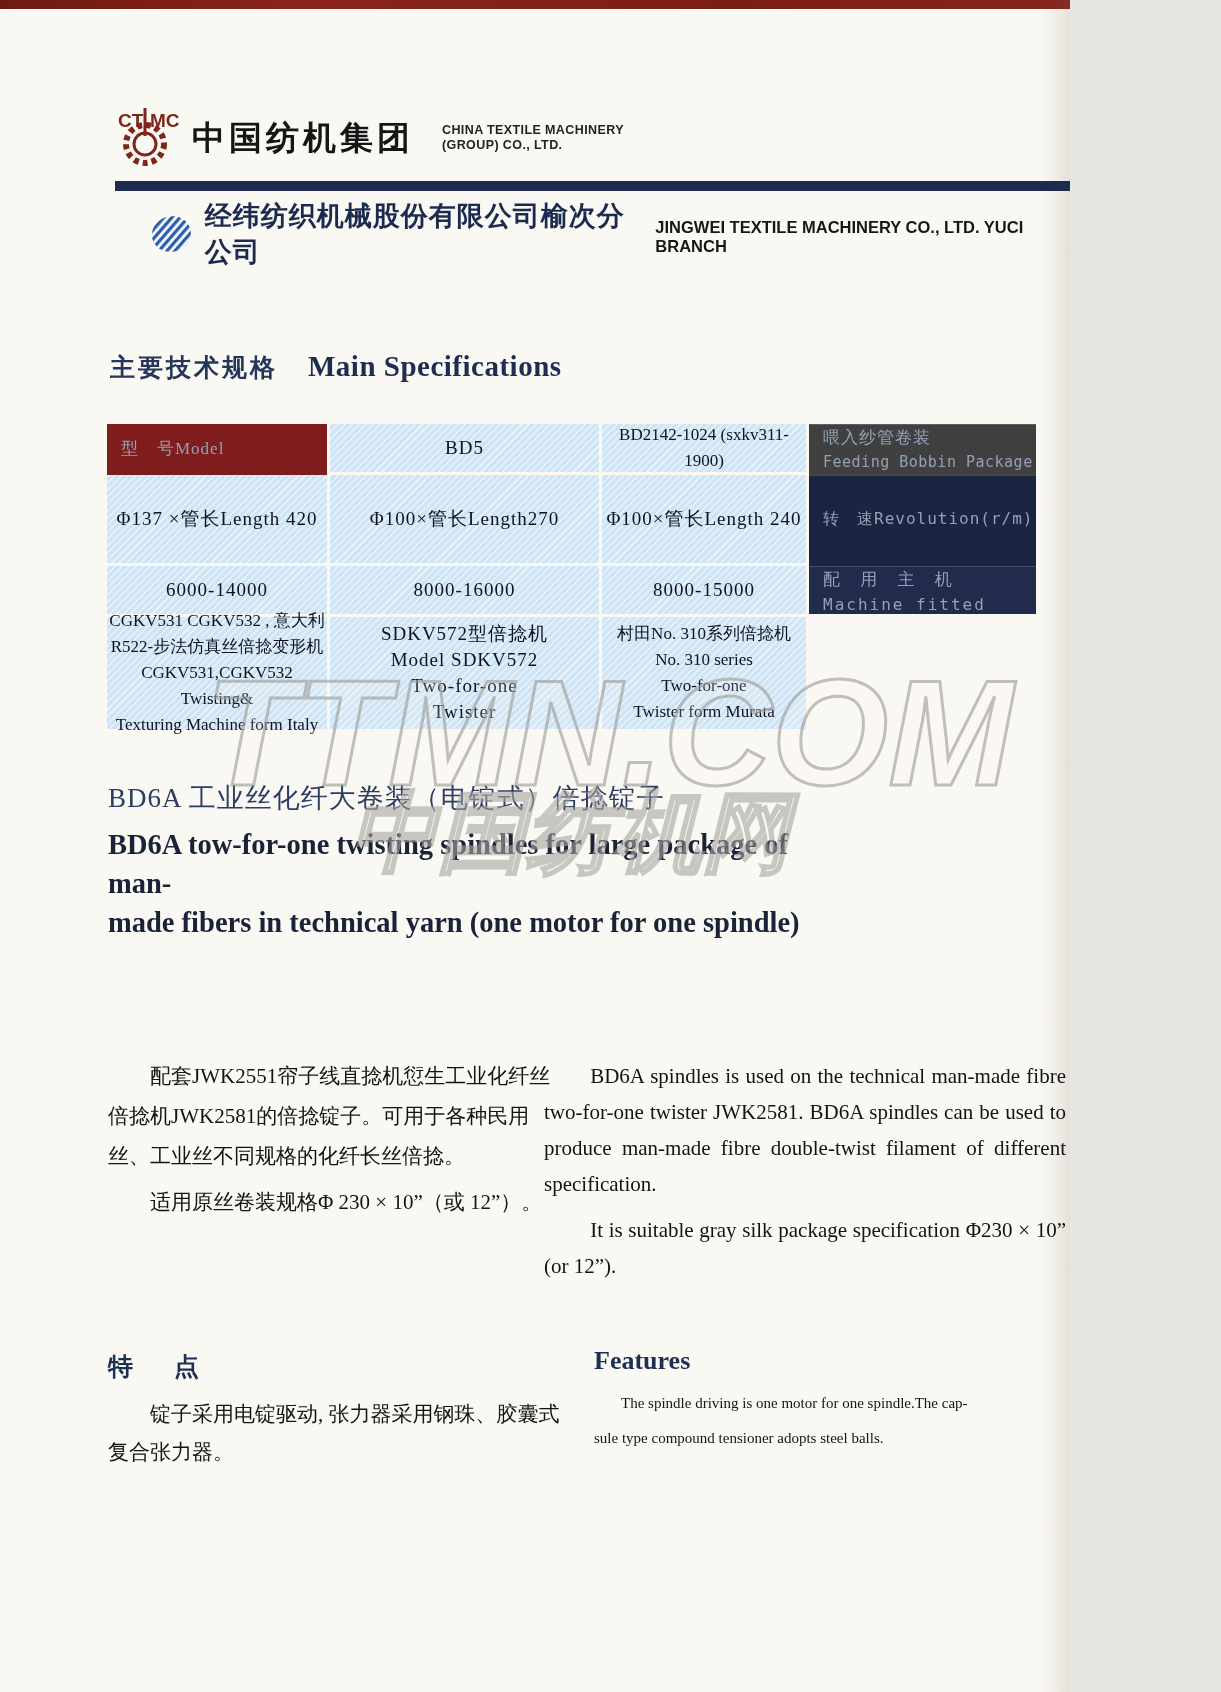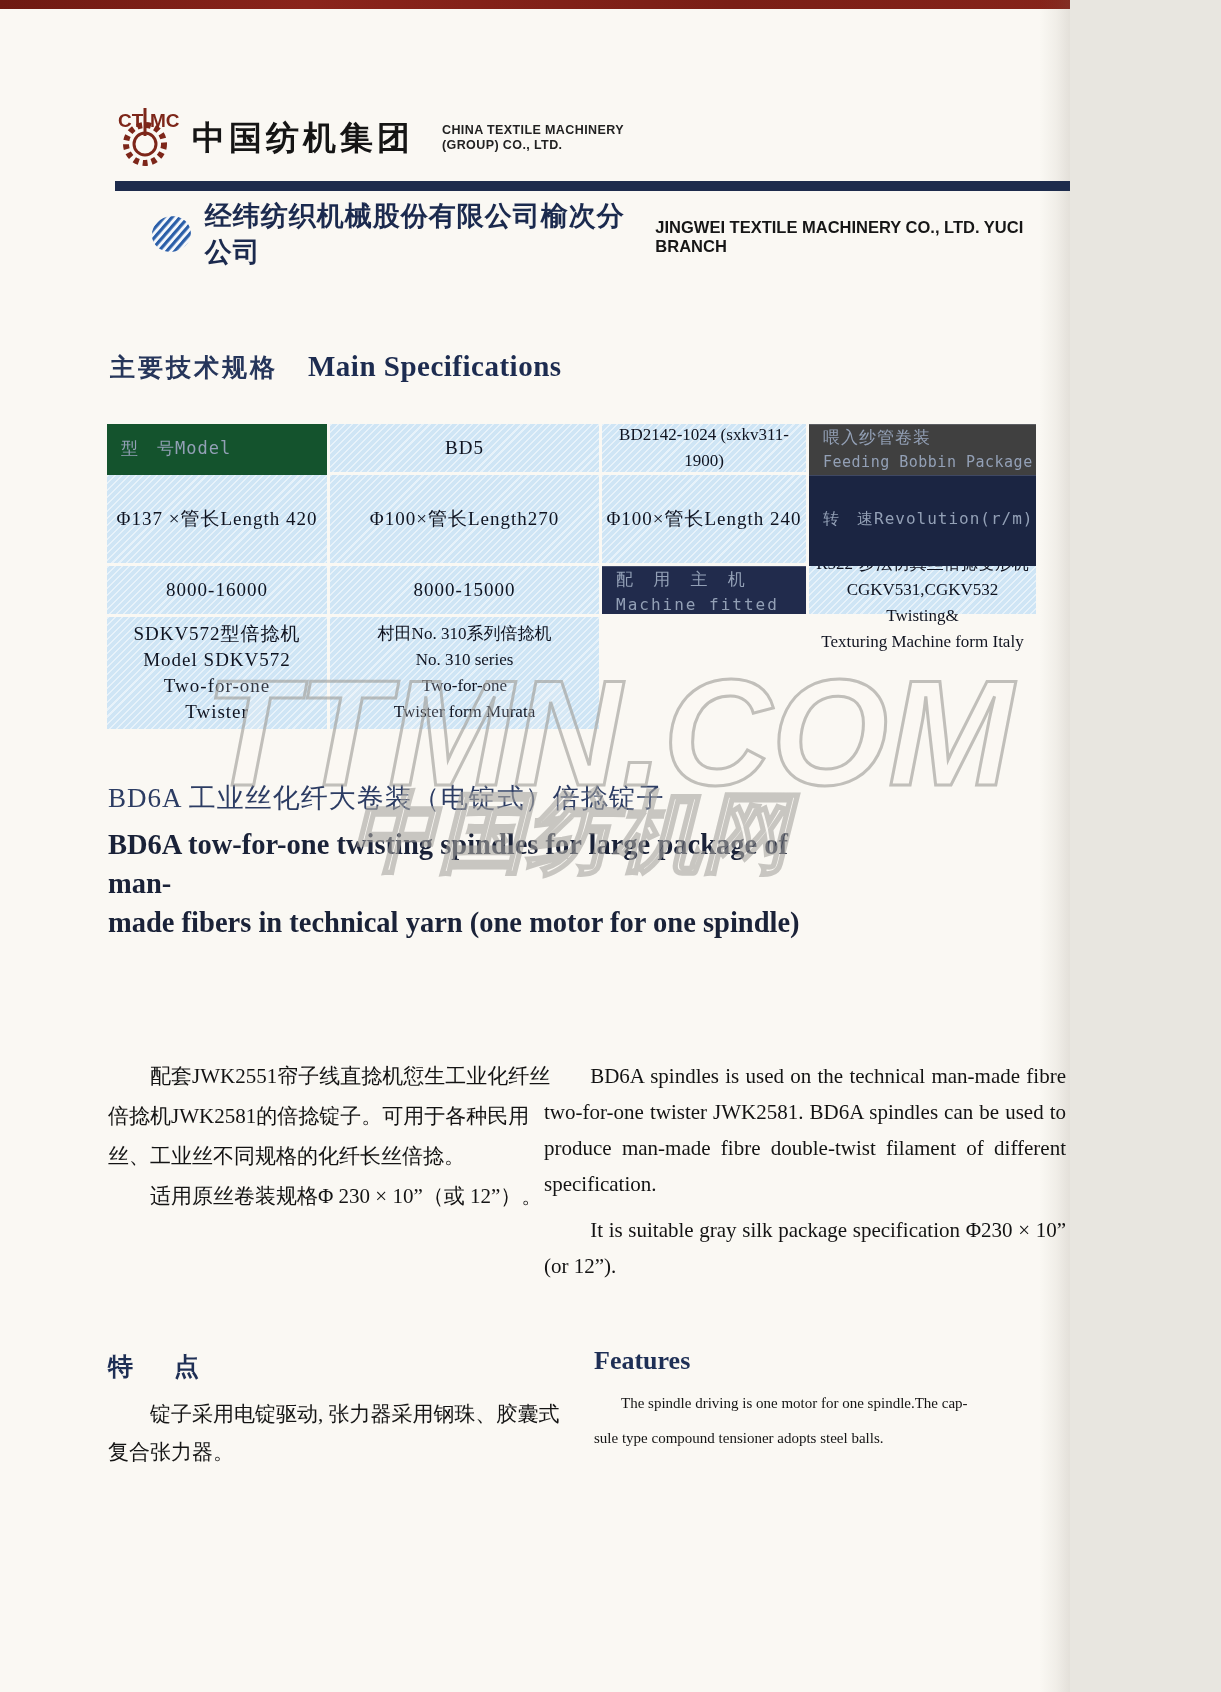--- a/index.html
+++ b/index.html
@@ -34,40 +34,40 @@
   .spec-title-en{font-size:29px;font-weight:bold;color:#1d2c50;margin-left:30px;letter-spacing:0.5px;}
   
   .spec-table{position:absolute;left:107px;top:424px;
     display:grid;grid-template-columns:220px 269px 204px 227px;
     grid-template-rows:48px 88px 48px 112px;gap:3px;}
   .th{position:relative;display:flex;flex-direction:column;justify-content:center;
     padding-left:14px;box-sizing:border-box;
     font-family:"DejaVu Sans Mono",monospace;color:#93a0b6;}
   .th .l1{font-size:17px;letter-spacing:1px;}
   .th .l2{font-size:15px;letter-spacing:0.5px;margin-top:4px;}
-  .th1{background:#14532d;}
+  .th1{background:#7f1d1d;font-family:Liberation Serif, serif;}
   .th2{background:#404040;border-top:1px solid rgba(190,200,220,0.22);}
   .th3{background:#1b2542;border-top:1px solid rgba(190,200,220,0.22);}
   .th4{background:#212b4c;border-top:1px solid rgba(190,200,220,0.22);}
   .th-fill::after{content:"";position:absolute;left:0;right:0;bottom:-3px;height:3px;background:inherit;}
   .td{background:#cfe5f5;
     background-image:repeating-linear-gradient(135deg,rgba(255,255,255,0.5) 0 1.5px,rgba(255,255,255,0) 1.5px 5px);
     display:flex;flex-direction:column;justify-content:center;align-items:center;
     text-align:center;box-sizing:border-box;}
   .cline{font-size:19px;color:#0f1320;letter-spacing:1px;line-height:26px;}
   .tight{font-size:17px;letter-spacing:0;}
   
   .wm{position:absolute;pointer-events:none;z-index:6;}
   
   .bd6a{position:absolute;left:108px;top:780px;width:720px;z-index:3;}
   .bd6a-cn{font-size:27px;color:#2c3c63;letter-spacing:1px;}
   .bd6a-en{font-size:28.5px;font-weight:bold;color:#1a2238;line-height:39px;margin-top:9px;}
   .body-cn{position:absolute;left:108px;top:1056px;width:450px;font-size:21px;line-height:40px;color:#131313;z-index:3;}
   .body-cn p{margin:0;text-indent:2em;}
-  .body-cn p + p{margin-top:0;}
+  .body-cn p + p{margin-top:6px;}
   .body-en{position:absolute;left:544px;top:1058px;width:522px;font-size:21px;line-height:36px;
     text-align:justify;color:#131313;z-index:3;}
   .body-en p{margin:0;text-indent:2.2em;}
   .body-en p + p{margin-top:10px;}
   
   .feat-cn{position:absolute;left:108px;top:1350px;width:470px;z-index:3;}
   .feat-cn h3{margin:0;font-size:25px;color:#1e2f55;letter-spacing:8px;font-weight:bold;}
   .feat-cn p{margin:12px 0 0 0;font-size:21px;line-height:38px;text-indent:2em;}
   .feat-en{position:absolute;left:594px;top:1346px;width:480px;z-index:3;}
   .feat-en h3{margin:0;font-size:26px;color:#1e2f55;font-weight:bold;}
@@ -148,20 +148,23 @@
       <div class="cline">Φ100×管长Length270</div>
     </div>
     <div class="td">
       <div class="cline">Φ100×管长Length 240</div>
     </div>
 
     <div class="th th3 th-fill">
       <div class="l1" style="font-size:16px;">转　速Revolution(r/m)</div>
     </div>
     <div class="td">
+      <div class="cline">6000-14000</div>
+    </div>
+    <div class="td">
       <div class="cline">8000-16000</div>
     </div>
     <div class="td">
       <div class="cline">8000-15000</div>
     </div>
 
     <div class="th th4">
       <div class="l1" style="letter-spacing:5px;">配 用 主 机</div>
       <div class="l2" style="font-size:16px;letter-spacing:2px;">Machine fitted</div>
     </div>

